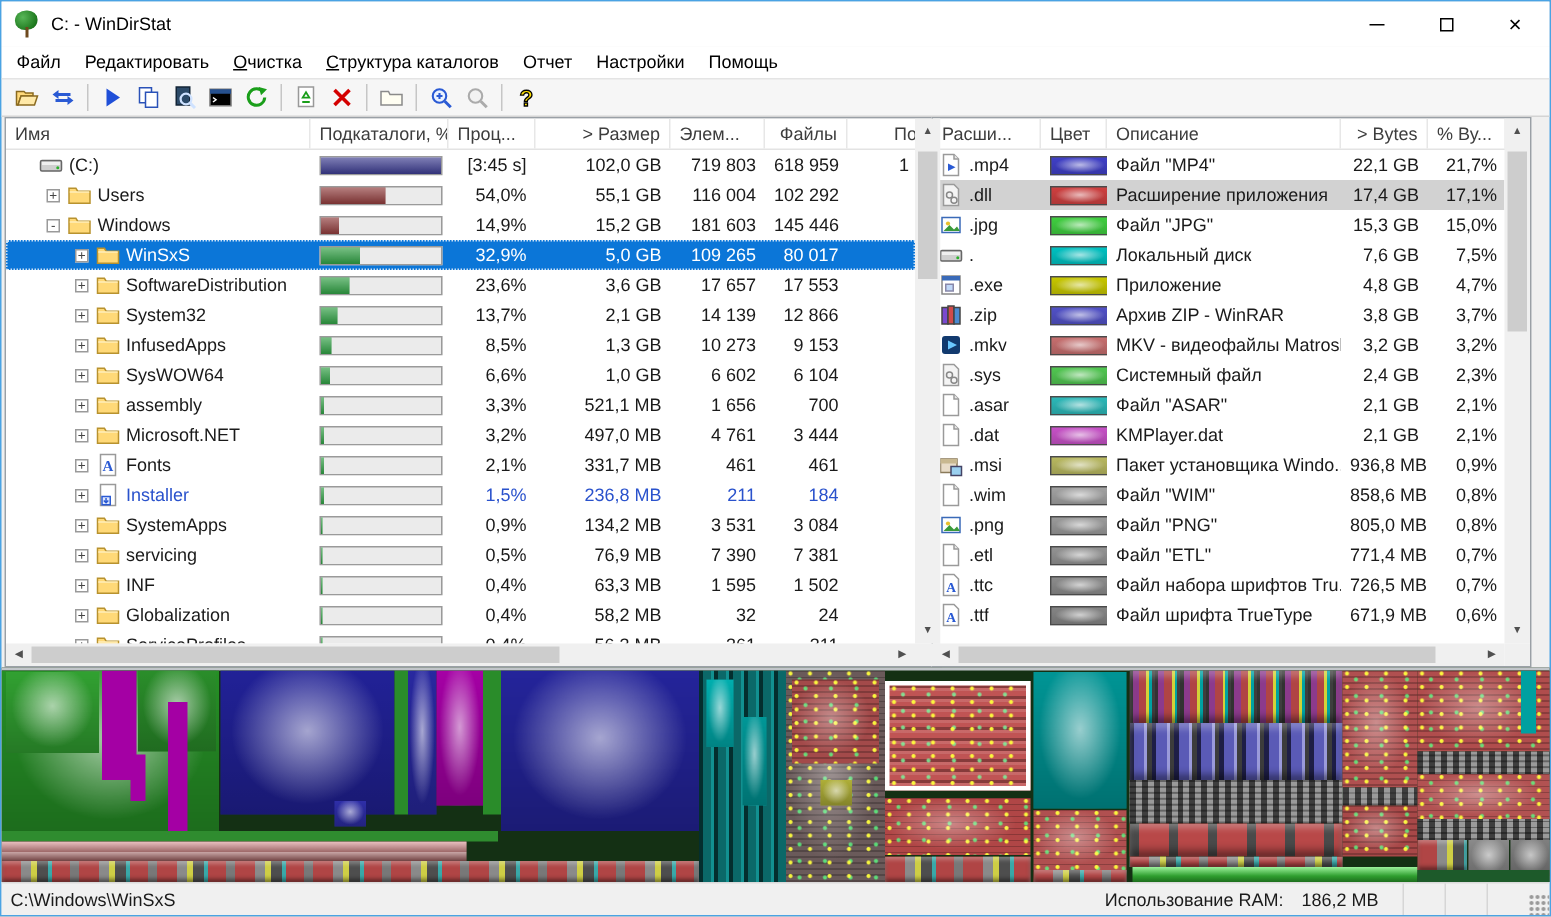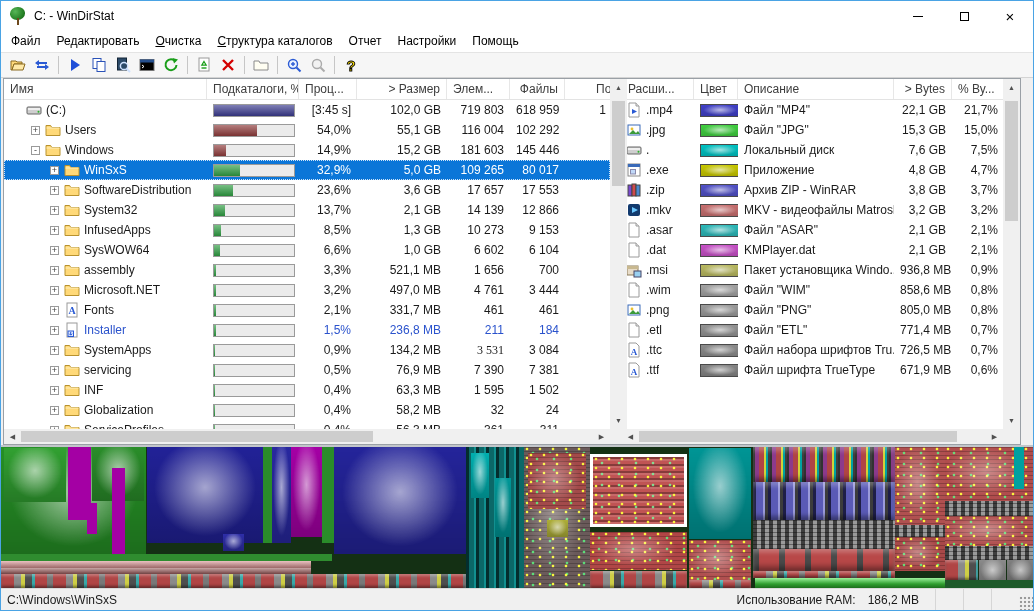--- a/index.html
+++ b/index.html
@@ -525,21 +525,21 @@
             </span>
             <span class="lbl">SystemApps</span>
           </div>
           <div class="cell" style="width: 92px;">
             <span class="track">
               <span class="fill" style="width: 1%; --bc: #2f9e43;"></span>
             </span>
           </div>
           <div class="cell r" style="width: 58px;">0,9%</div>
           <div class="cell r" style="width: 90px;">134,2 MB</div>
-          <div class="cell r" style="width: 63px; font-family: Liberation Serif, serif;">3 531</div>
+          <div class="cell r" style="width: 63px;">3 531</div>
           <div class="cell r" style="width: 55px;">3 084</div>
           <div class="cell r" style="width: 47px;"></div>
         </div>
         <div class="lrow">
           <div class="cell name" style="width: 203px;">
             <span class="indent" style="width: 42px;"></span>
             <span class="exp">+</span>
             <span class="fi">
               <svg width="16" height="16" viewBox="0 0 16 16">
                 <path d="M1 13.5V3.5h4.6l1.2 2H15v8z" fill="#ffd978" stroke="#b8922e"></path>
@@ -662,20 +662,38 @@
             </span>
             <span class="lbl">.mp4</span>
           </div>
           <div class="cell" style="width: 44px;">
             <span class="swatch" style="--c: #4545d8;"></span>
           </div>
           <div class="cell" style="width: 156px;">Файл "MP4"</div>
           <div class="cell r" style="width: 58px;">22,1 GB</div>
           <div class="cell r" style="width: 52px;">21,7%</div>
         </div>
+        <div class="rrow sel-gray">
+          <div class="cell name" style="width: 72px;">
+            <span class="fi">
+              <svg width="16" height="16" viewBox="0 0 16 16">
+                <path d="M3 1h7l3 3v11H3z" fill="#f4f4f4" stroke="#9a9a9a"></path>
+                <circle cx="7" cy="8" r="2" fill="none" stroke="#888"></circle>
+                <circle cx="10" cy="11.5" r="2" fill="none" stroke="#888"></circle>
+              </svg>
+            </span>
+            <span class="lbl">.dll</span>
+          </div>
+          <div class="cell" style="width: 44px;">
+            <span class="swatch" style="--c: #e04545;"></span>
+          </div>
+          <div class="cell" style="width: 156px;">Расширение приложения</div>
+          <div class="cell r" style="width: 58px;">17,4 GB</div>
+          <div class="cell r" style="width: 52px;">17,1%</div>
+        </div>
         <div class="rrow">
           <div class="cell name" style="width: 72px;">
             <span class="fi">
               <svg width="16" height="16" viewBox="0 0 16 16">
                 <rect x="2" y="3" width="12" height="10" fill="#fff" stroke="#3a6ab8"></rect>
                 <circle cx="6" cy="7" r="1.4" fill="#e8c030"></circle>
                 <path d="M3 12l4-4 3 3 2-2 2 3z" fill="#3a9a3a"></path>
               </svg>
             </span>
             <span class="lbl">.jpg</span>
@@ -750,20 +768,38 @@
               </svg>
             </span>
             <span class="lbl">.mkv</span>
           </div>
           <div class="cell" style="width: 44px;">
             <span class="swatch" style="--c: #d87878;"></span>
           </div>
           <div class="cell" style="width: 156px;">MKV - видеофайлы Matroska</div>
           <div class="cell r" style="width: 58px;">3,2 GB</div>
           <div class="cell r" style="width: 52px;">3,2%</div>
+        </div>
+        <div class="rrow">
+          <div class="cell name" style="width: 72px;">
+            <span class="fi">
+              <svg width="16" height="16" viewBox="0 0 16 16">
+                <path d="M3 1h7l3 3v11H3z" fill="#f4f4f4" stroke="#9a9a9a"></path>
+                <circle cx="7" cy="8" r="2" fill="none" stroke="#888"></circle>
+                <circle cx="10" cy="11.5" r="2" fill="none" stroke="#888"></circle>
+              </svg>
+            </span>
+            <span class="lbl">.sys</span>
+          </div>
+          <div class="cell" style="width: 44px;">
+            <span class="swatch" style="--c: #58d858;"></span>
+          </div>
+          <div class="cell" style="width: 156px;">Системный файл</div>
+          <div class="cell r" style="width: 58px;">2,4 GB</div>
+          <div class="cell r" style="width: 52px;">2,3%</div>
         </div>
         <div class="rrow">
           <div class="cell name" style="width: 72px;">
             <span class="fi">
               <svg width="16" height="16" viewBox="0 0 16 16">
                 <path d="M3 1h7l3 3v11H3z" fill="#fff" stroke="#9a9a9a"></path>
                 <path d="M10 1v3h3" fill="#e8e8e8" stroke="#9a9a9a"></path>
               </svg>
             </span>
             <span class="lbl">.asar</span>

